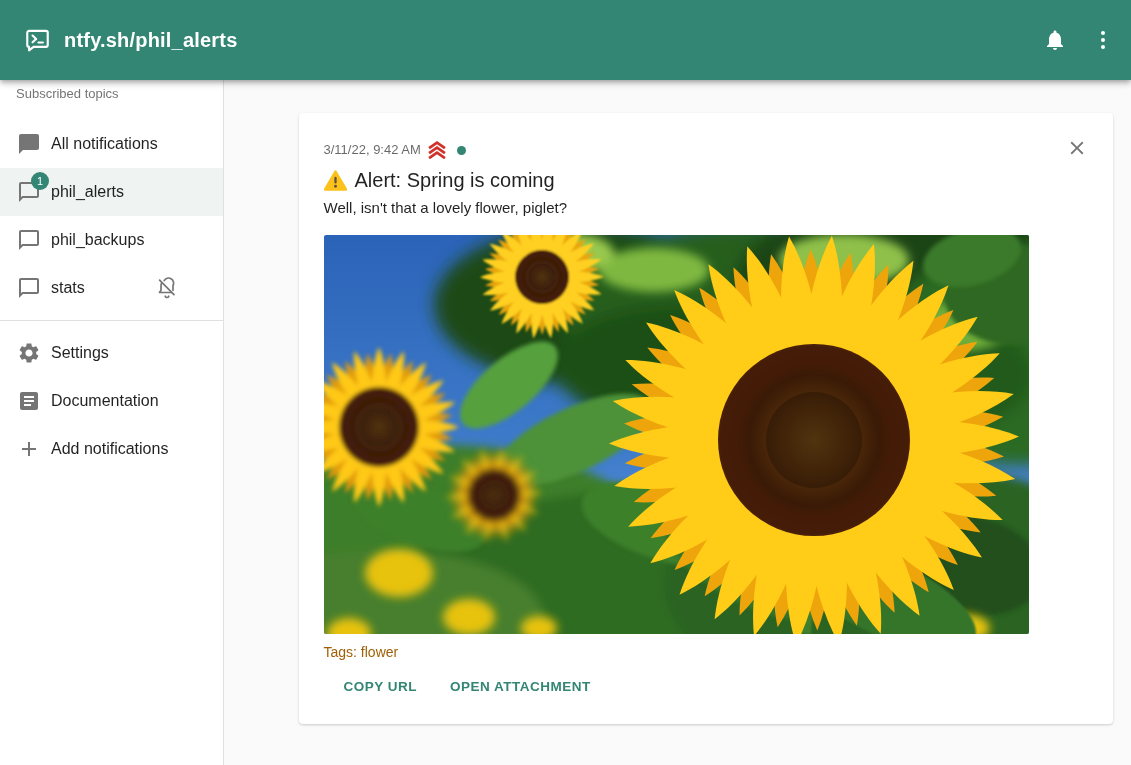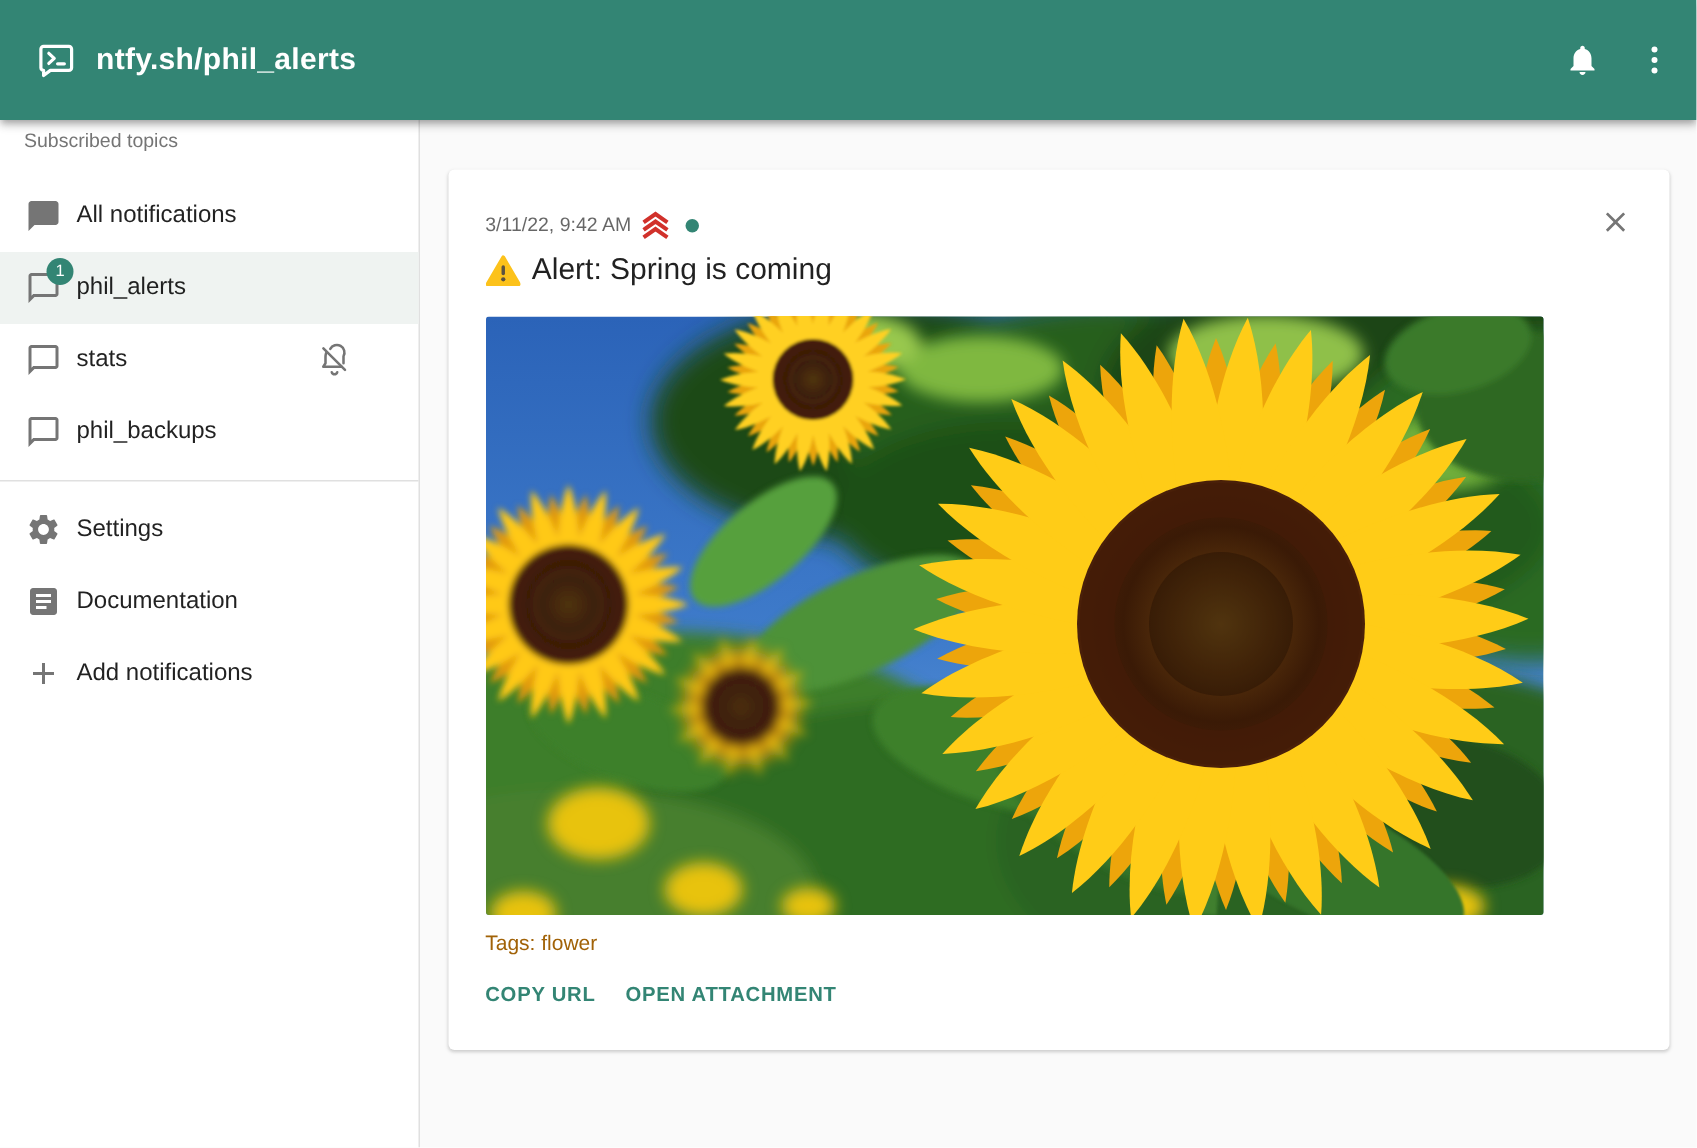--- a/index.html
+++ b/index.html
@@ -25,21 +25,21 @@
   .appbar-title { font-size: 20px; font-weight: 600; margin-left: 13px; letter-spacing: .2px; }
   .appbar-actions { margin-left:auto; display:flex; align-items:center; gap:8px; }
   .iconbtn {
     width:40px; height:40px; border:none; background:transparent; border-radius:50%;
     display:flex; align-items:center; justify-content:center; cursor:pointer; padding:0;
   }
   .iconbtn svg { display:block; }
 
   
   .sidebar {
-    position:absolute; top:64px; left:0; bottom:0; width:280px;
+    position:absolute; top:64px; left:0; bottom:0; width:224px;
     background:#fff; border-right:1px solid #e0e0e0; z-index:10;
   }
   .sidebar-caption {
     padding: 22px 16px 18px 16px;
     font-size: 13px; line-height:16px; color:#757575;
   }
   .nav-item {
     height:48px; display:flex; align-items:center;
     padding: 0 16px 0 17px; cursor:pointer; position:relative;
   }
@@ -65,21 +65,21 @@
     padding: 27px 25px 27px 25px; position:relative;
   }
   .card-close { position:absolute; top:15px; right:16px; }
   .note-meta { display:flex; align-items:center; gap:5px; font-size:13px; color:rgba(0,0,0,0.6); line-height:18px; }
   .note-title { font-size:20px; line-height:28px; margin-top:6px; display:flex; align-items:center; gap:8px; }
   .note-title svg { flex:none; }
   .note-message { font-size:15px; line-height:21px; margin-top:3px; }
   .attachment { margin:17px 0 0 0; width:705px; height:399px; cursor:pointer; }
   .attachment svg { display:block; border-radius:2px; }
   .note-tags { font-size:14px; line-height:18px; color:#a16207; margin-top:9px; }
-  .note-actions { margin-top:16px; display:flex; gap:20px; }
+  .note-actions { margin-top:16px; display:flex; gap:33px;margin-left:20px; }
   .textbtn {
     background:none; border:none; padding:0; cursor:pointer;
     color: var(--accent, #338574);
     font-family:"Liberation Sans", sans-serif;
     font-size:13.5px; font-weight:700; letter-spacing:0.5px; line-height:20px;
   }
   .dot { width:9px; height:9px; border-radius:50%; background: var(--unread-dot, #338574); margin-left:4px; }
 </style>
 </head>
 <body>
@@ -136,38 +136,38 @@
       </span>
       <span class="nav-label">phil_alerts</span>
     </div>
 
     <div class="nav-item">
       <span class="nav-icon">
         <svg width="24" height="24" viewBox="0 0 24 24" fill="#757575">
           <path d="M20 2H4c-1.1 0-1.99.9-1.99 2L2 22l4-4h14c1.1 0 2-.9 2-2V4c0-1.1-.9-2-2-2zm0 14H5.17L4 17.17V4h16v12z"></path>
         </svg>
       </span>
+      <span class="nav-label">phil_backups</span>
+    </div>
+
+    <div class="nav-item">
+      <span class="nav-icon">
+        <svg width="24" height="24" viewBox="0 0 24 24" fill="#757575">
+          <path d="M20 2H4c-1.1 0-1.99.9-1.99 2L2 22l4-4h14c1.1 0 2-.9 2-2V4c0-1.1-.9-2-2-2zm0 14H5.17L4 17.17V4h16v12z"></path>
+        </svg>
+      </span>
       <span class="nav-label">stats</span>
       <span class="nav-trailing">
         <svg width="24" height="24" viewBox="0 0 24 24" fill="none" stroke="#757575" stroke-width="1.7" stroke-linecap="round" stroke-linejoin="round">
           <path d="M13.8 20.2a1.9 1.9 0 0 1-3.6 0"></path>
           <path d="M6.4 7.4C6.15 8.2 6 9.07 6 10v4.2L4.5 16.5h12.2"></path>
           <path d="M9.2 4.6A4.6 4.6 0 0 1 18 9.5v4.7"></path>
           <line x1="4.6" y1="4.2" x2="19" y2="18.6"></line>
         </svg>
       </span>
-    </div>
-
-    <div class="nav-item">
-      <span class="nav-icon">
-        <svg width="24" height="24" viewBox="0 0 24 24" fill="#757575">
-          <path d="M20 2H4c-1.1 0-1.99.9-1.99 2L2 22l4-4h14c1.1 0 2-.9 2-2V4c0-1.1-.9-2-2-2zm0 14H5.17L4 17.17V4h16v12z"></path>
-        </svg>
-      </span>
-      <span class="nav-label">phil_backups</span>
     </div>
 
     <hr class="divider">
 
     <div class="nav-item">
       <span class="nav-icon">
         <svg width="24" height="24" viewBox="0 0 24 24" fill="#757575">
           <path d="M19.14 12.94c.04-.3.06-.61.06-.94 0-.32-.02-.64-.07-.94l2.03-1.58c.18-.14.23-.41.12-.61l-1.92-3.32c-.12-.22-.37-.29-.59-.22l-2.39.96c-.5-.38-1.03-.7-1.62-.94l-.36-2.54c-.04-.24-.24-.41-.48-.41h-3.84c-.24 0-.43.17-.47.41l-.36 2.54c-.59.24-1.13.57-1.62.94l-2.39-.96c-.22-.08-.47 0-.59.22L2.74 8.87c-.12.21-.08.47.12.61l2.03 1.58c-.05.3-.09.63-.09.94s.02.64.07.94l-2.03 1.58c-.18.14-.23.41-.12.61l1.92 3.32c.12.22.37.29.59.22l2.39-.96c.5.38 1.03.7 1.62.94l.36 2.54c.05.24.24.41.48.41h3.84c.24 0 .44-.17.47-.41l.36-2.54c.59-.24 1.13-.56 1.62-.94l2.39.96c.22.08.47 0 .59-.22l1.92-3.32c.12-.22.07-.47-.12-.61l-2.01-1.58zM12 15.6c-1.98 0-3.6-1.62-3.6-3.6s1.62-3.6 3.6-3.6 3.6 1.62 3.6 3.6-1.62 3.6-3.6 3.6z"></path>
         </svg>
       </span>
@@ -220,20 +220,21 @@
         <span style="display:flex;">
           <svg width="23" height="21" viewBox="0 0 24 22">
             <path d="M12 1.6 23 20.4H1z" fill="#FCC21B" stroke="#FCC21B" stroke-width="2.6" stroke-linejoin="round"></path>
             <rect x="10.8" y="7.2" width="2.4" height="7" rx="1.2" fill="#5c5340"></rect>
             <circle cx="12" cy="17" r="1.5" fill="#5c5340"></circle>
           </svg>
         </span>
         <span>Alert: Spring is coming</span>
       </h2>
 
+      <div class="note-message">Well, isn't that a lovely flower, piglet?</div>
 
       <figure class="attachment" role="img" aria-label="Photo of a sunflower field: a large sunflower in the right foreground, smaller sunflowers and green foliage under a blue sky">
         <svg id="sunflower-art" width="705" height="399" viewBox="0 0 705 399">
           <defs>
             <linearGradient id="skyGrad" x1="0" y1="0" x2="0" y2="1">
               <stop offset="0" stop-color="#2b63b8"></stop>
               <stop offset="0.55" stop-color="#3f7ccb"></stop>
               <stop offset="1" stop-color="#6fa3df"></stop>
             </linearGradient>
             <radialGradient id="coreGrad">

